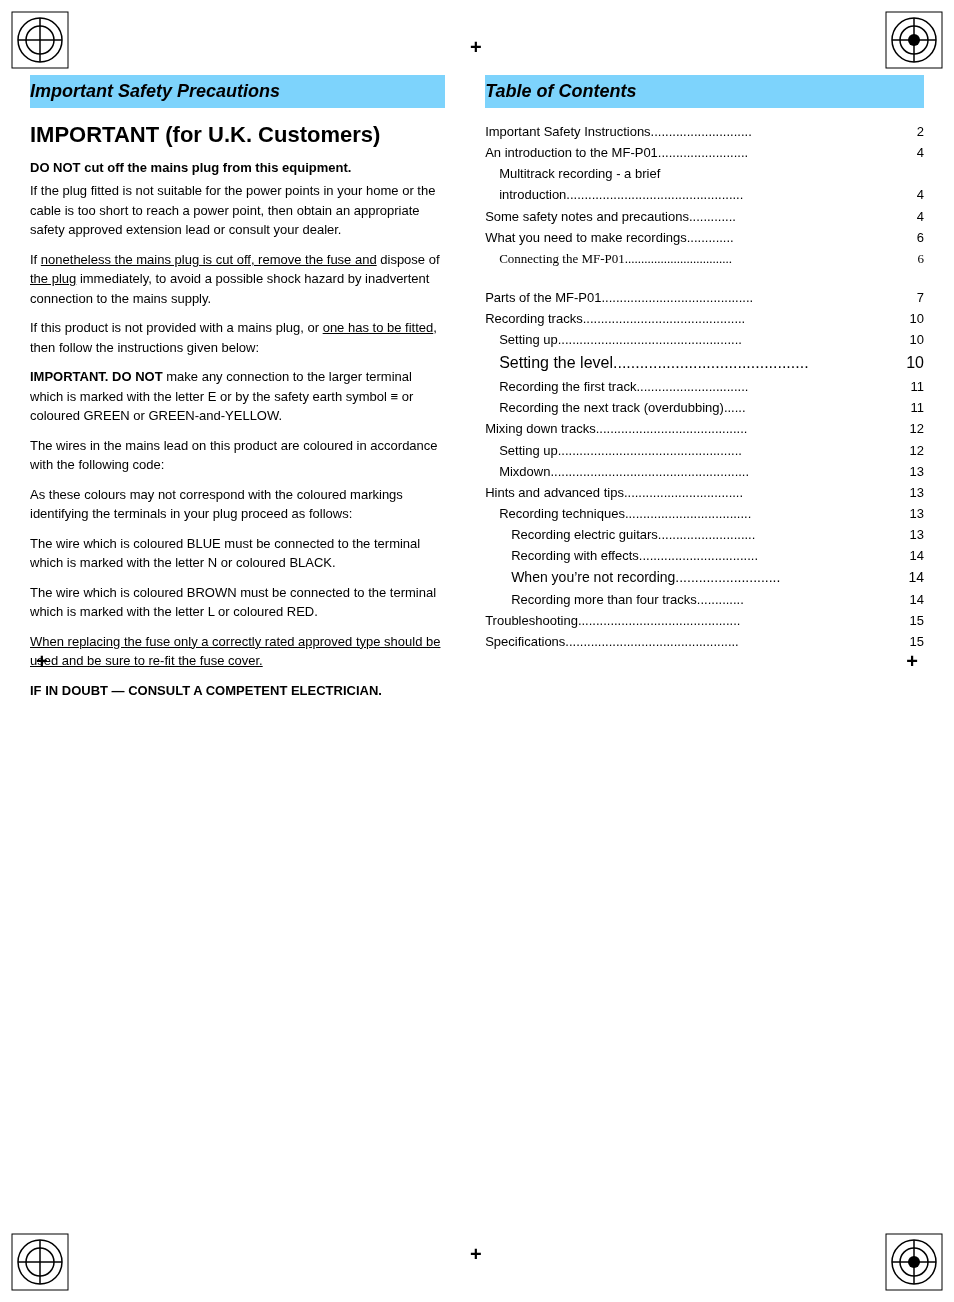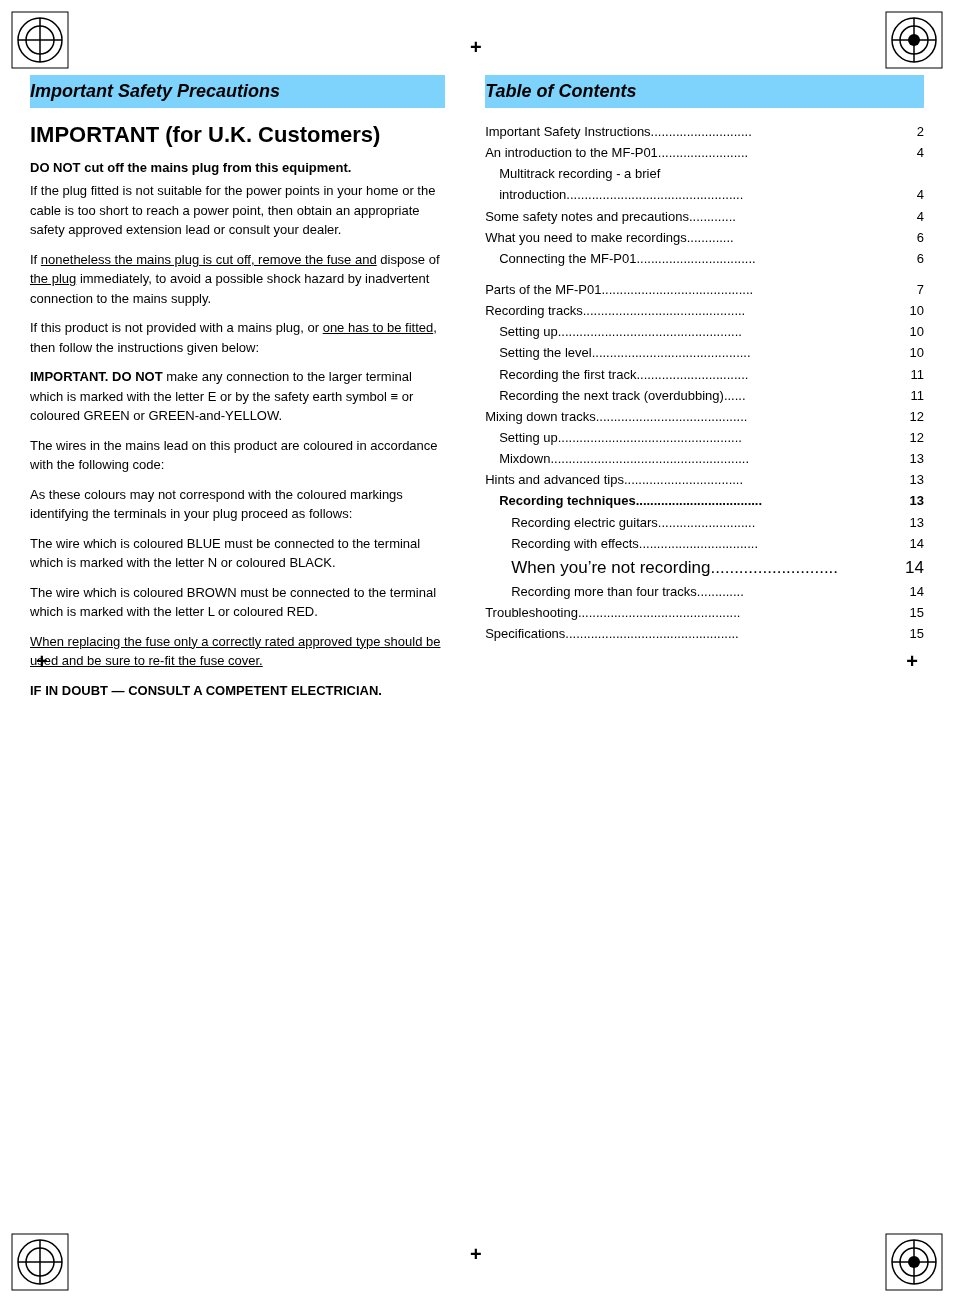--- a/index.html
+++ b/index.html
@@ -269,41 +269,41 @@
           <div class="toc-row" style="padding-left: 0px; font-size: 13px; line-height: 1.55; display: flex; margin-bottom: 1px;">
             <span style="white-space: nowrap;">Some safety notes and precautions</span>
             <span style="flex: 1 1 0%; overflow: hidden; letter-spacing: 0px;">.............</span>
             <span style="min-width: 20px; text-align: right;">4</span>
           </div>
           <div class="toc-row" style="padding-left: 0px; font-size: 13px; line-height: 1.55; display: flex; margin-bottom: 1px;">
             <span style="white-space: nowrap;">What you need to make recordings</span>
             <span style="flex: 1 1 0%; overflow: hidden; letter-spacing: 0px;">.............</span>
             <span style="min-width: 20px; text-align: right;">6</span>
           </div>
-          <div class="toc-row" style="padding-left: 14px; font-size: 13px; line-height: 1.55; display: flex; margin-bottom: 11px;">
+          <div class="toc-row" style="padding-left: 14px; font-size: 13px; line-height: 1.55; display: flex; margin-bottom: 19px; font-family: Liberation Serif, serif;">
             <span style="white-space: nowrap;">Connecting the MF-P01</span>
             <span style="flex: 1 1 0%; overflow: hidden; letter-spacing: 0px;">.................................</span>
             <span style="min-width: 20px; text-align: right;">6</span>
           </div>
           <div class="toc-row" style="padding-left: 0px; font-size: 13px; line-height: 1.55; display: flex; margin-bottom: 1px;">
             <span style="white-space: nowrap;">Parts of the MF-P01</span>
             <span style="flex: 1 1 0%; overflow: hidden; letter-spacing: 0px;">..........................................</span>
             <span style="min-width: 20px; text-align: right;">7</span>
           </div>
           <div class="toc-row" style="padding-left: 0px; font-size: 13px; line-height: 1.55; display: flex; margin-bottom: 1px;">
             <span style="white-space: nowrap;">Recording tracks</span>
             <span style="flex: 1 1 0%; overflow: hidden; letter-spacing: 0px;">.............................................</span>
             <span style="min-width: 20px; text-align: right;">10</span>
           </div>
           <div class="toc-row" style="padding-left: 14px; font-size: 13px; line-height: 1.55; display: flex; margin-bottom: 1px;">
             <span style="white-space: nowrap;">Setting up</span>
             <span style="flex: 1 1 0%; overflow: hidden; letter-spacing: 0px;">................................................... </span>
             <span style="min-width: 20px; text-align: right;">10</span>
           </div>
-          <div class="toc-row" style="padding-left: 14px; font-size: 13px; line-height: 1.55; display: flex; margin-bottom: 1px;">
+          <div class="toc-row" style="padding-left: 14px; font-size: 16px; line-height: 1.55; display: flex; margin-bottom: 1px;">
             <span style="white-space: nowrap;">Setting the level</span>
             <span style="flex: 1 1 0%; overflow: hidden; letter-spacing: 0px;">............................................</span>
             <span style="min-width: 20px; text-align: right;">10</span>
           </div>
           <div class="toc-row" style="padding-left: 14px; font-size: 13px; line-height: 1.55; display: flex; margin-bottom: 1px;">
             <span style="white-space: nowrap;">Recording the first track</span>
             <span style="flex: 1 1 0%; overflow: hidden; letter-spacing: 0px;">...............................</span>
             <span style="min-width: 20px; text-align: right;">11</span>
           </div>
           <div class="toc-row" style="padding-left: 14px; font-size: 13px; line-height: 1.55; display: flex; margin-bottom: 1px;">
@@ -324,36 +324,36 @@
           <div class="toc-row" style="padding-left: 14px; font-size: 13px; line-height: 1.55; display: flex; margin-bottom: 1px;">
             <span style="white-space: nowrap;">Mixdown</span>
             <span style="flex: 1 1 0%; overflow: hidden; letter-spacing: 0px;">.......................................................</span>
             <span style="min-width: 20px; text-align: right;">13</span>
           </div>
           <div class="toc-row" style="padding-left: 0px; font-size: 13px; line-height: 1.55; display: flex; margin-bottom: 1px;">
             <span style="white-space: nowrap;">Hints and advanced tips</span>
             <span style="flex: 1 1 0%; overflow: hidden; letter-spacing: 0px;">.................................</span>
             <span style="min-width: 20px; text-align: right;">13</span>
           </div>
-          <div class="toc-row" style="padding-left: 14px; font-size: 13px; line-height: 1.55; display: flex; margin-bottom: 1px; font-weight: bold;">
+          <div class="toc-row" style="padding-left: 14px; font-size: 13px; line-height: 1.55; display: flex; margin-bottom: 1px;">
             <span style="white-space: nowrap;">Recording techniques</span>
             <span style="flex: 1 1 0%; overflow: hidden; letter-spacing: 0px;">...................................</span>
             <span style="min-width: 20px; text-align: right;">13</span>
           </div>
           <div class="toc-row" style="padding-left: 26px; font-size: 13px; line-height: 1.55; display: flex; margin-bottom: 1px; align-items: flex-end;">
             <span style="white-space: nowrap;">Recording electric guitars</span>
             <span style="flex: 1 1 0%; overflow: hidden; letter-spacing: 0px;">...........................</span>
             <span style="min-width: 20px; text-align: right;">13</span>
           </div>
           <div class="toc-row" style="padding-left: 26px; font-size: 13px; line-height: 1.55; display: flex; margin-bottom: 1px;">
             <span style="white-space: nowrap;">Recording with effects</span>
             <span style="flex: 1 1 0%; overflow: hidden; letter-spacing: 0px;">.................................</span>
             <span style="min-width: 20px; text-align: right;">14</span>
           </div>
-          <div class="toc-row" style="padding-left: 26px; font-size: 17px; line-height: 1.55; display: flex; margin-bottom: 1px;">
+          <div class="toc-row" style="padding-left: 26px; font-size: 14px; line-height: 1.55; display: flex; margin-bottom: 1px;">
             <span style="white-space: nowrap;">When you’re not recording</span>
             <span style="flex: 1 1 0%; overflow: hidden; letter-spacing: 0px;">...........................</span>
             <span style="min-width: 20px; text-align: right;">14</span>
           </div>
           <div class="toc-row" style="padding-left: 26px; font-size: 13px; line-height: 1.55; display: flex; margin-bottom: 1px;">
             <span style="white-space: nowrap;">Recording more than four tracks</span>
             <span style="flex: 1 1 0%; overflow: hidden; letter-spacing: 0px;">.............</span>
             <span style="min-width: 20px; text-align: right;">14</span>
           </div>
           <div class="toc-row" style="padding-left: 0px; font-size: 13px; line-height: 1.55; display: flex; margin-bottom: 1px;">

